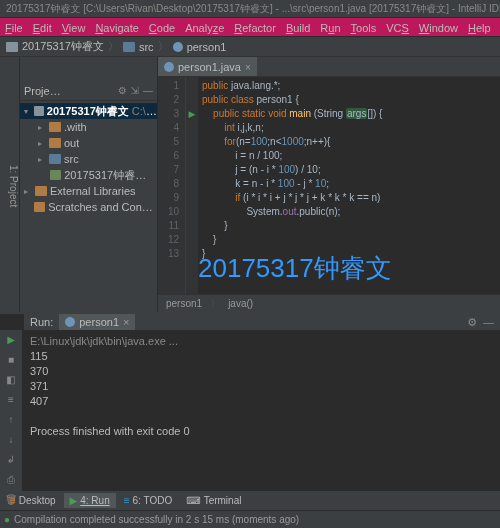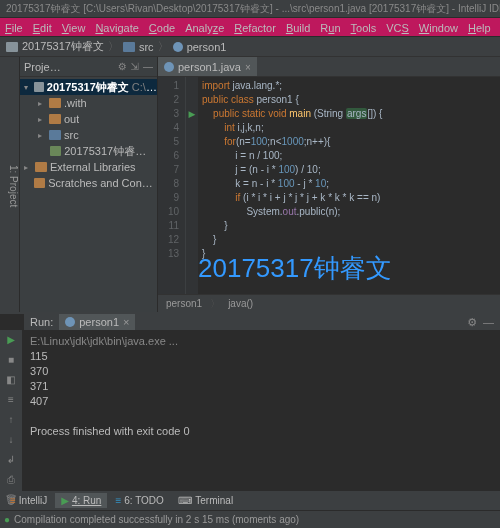--- a/index.html
+++ b/index.html
@@ -9,21 +9,21 @@
 .menu-bar span { padding: 2px 5px; font-size: 11px; color: #bbbbbb; cursor: default; }
 .menu-bar span u { text-decoration: underline; }
 .nav-bar { height: 20px; background: #3c3f41; display: flex; align-items: center; padding: 0 6px; gap: 4px; border-bottom: 1px solid #323232; }
 .nav-bar .folder-ico { width: 12px; height: 10px; background: #87939a; display: inline-block; border-radius: 1px; }
 .nav-bar .file-ico { width: 10px; height: 10px; background: #6e94b7; border-radius: 50%; display: inline-block; }
 .nav-bar span { font-size: 11px; color: #bbbbbb; }
 .nav-bar .chev { color: #666; }
 .main { display: flex; height: 255px; }
 .side-strip { width: 20px; background: #3c3f41; border-right: 1px solid #2b2b2b; writing-mode: vertical-rl; text-align: center; font-size: 10px; color: #999; padding-top: 4px; }
 .project { width: 138px; background: #3b3f41; border-right: 1px solid #2b2b2b; }
-.proj-header { height: 20px; display: flex; align-items: center; padding: 0 4px; border-bottom: 1px solid #323232; gap: 4px; }
+.proj-header { height: 20px; display: flex; align-items: center; padding: 0 4px; border-bottom: 1px solid #323232; gap: 4px; margin-top: 24px; }
 .proj-header .lbl { flex: 1; font-size: 11px; }
 .proj-header .ico { color: #888; font-size: 10px; }
 .tree { padding: 2px 0; font-size: 11px; }
 .tree-row { display: flex; align-items: center; height: 16px; padding-left: 4px; gap: 3px; white-space: nowrap; overflow: hidden; }
 .tree-row.sel { background: #0d293e; color: #fff; }
 .tree-row .arrow { width: 8px; color: #888; font-size: 8px; }
 .tree-row .fico { width: 12px; height: 10px; display: inline-block; border-radius: 1px; }
 .fold-orange { background: #b07b45; }
 .fold-blue { background: #5a7a9a; }
 .fold-gray { background: #87939a; }
@@ -176,21 +176,21 @@
           <div></div>
           <div></div>
           <div></div>
           <div></div>
           <div></div>
           <div></div>
           <div></div>
           <div></div>
           <div></div>
       </div>
-      <div class="code"><span class="kw">import</span><span> java.lang.*;</span>
+      <div class="code"><span class="kw">public</span><span> java.lang.*;</span>
 <span class="kw">public class </span><span class="cls">person1</span><span> {</span>
 <span class="kw">    public static void </span><span style="color:#ffc66d">main</span><span> (String </span><span class="hl">args</span><span>[]) {</span>
 <span class="kw">        int </span><span>i,j,k,n;</span>
 <span class="kw">        for</span><span>(n=</span><span class="num">100</span><span>;n&lt;</span><span class="num">1000</span><span>;n++){</span>
 <span>            i = n / 100;</span>
 <span>            j = (n - i * </span><span class="num">100</span><span>) / 10;</span>
 <span>            k = n - i * </span><span class="num">100</span><span> - j * </span><span class="num">10</span><span>;</span>
 <span class="kw">            if</span><span> (i * i * i + j * j * j + k * k * k == n)</span>
 <span>                System.</span><span class="fld">out</span><span>.public(n);</span>
 <span>        }</span>
@@ -238,21 +238,21 @@
       <div>407</div>
       <div style="height:15px"></div>
       <div>Process finished with exit code 0</div>
     </div>
   </div>
 </div>
 
 <div class="bottom-tabs">
   <div class="bt">
       <span style="color:#cc7832">≡</span>
-      <span>IntelliJ</span>
+      <span>Desktop</span>
     </div>
   <div class="bt active">
       <span style="color:#499c54">▶</span>
       <span style="text-decoration:underline">4: Run</span>
     </div>
   <div class="bt">
       <span style="color:#3592c4">≡</span>
       <span>6: TODO</span>
     </div>
   <div class="bt">

